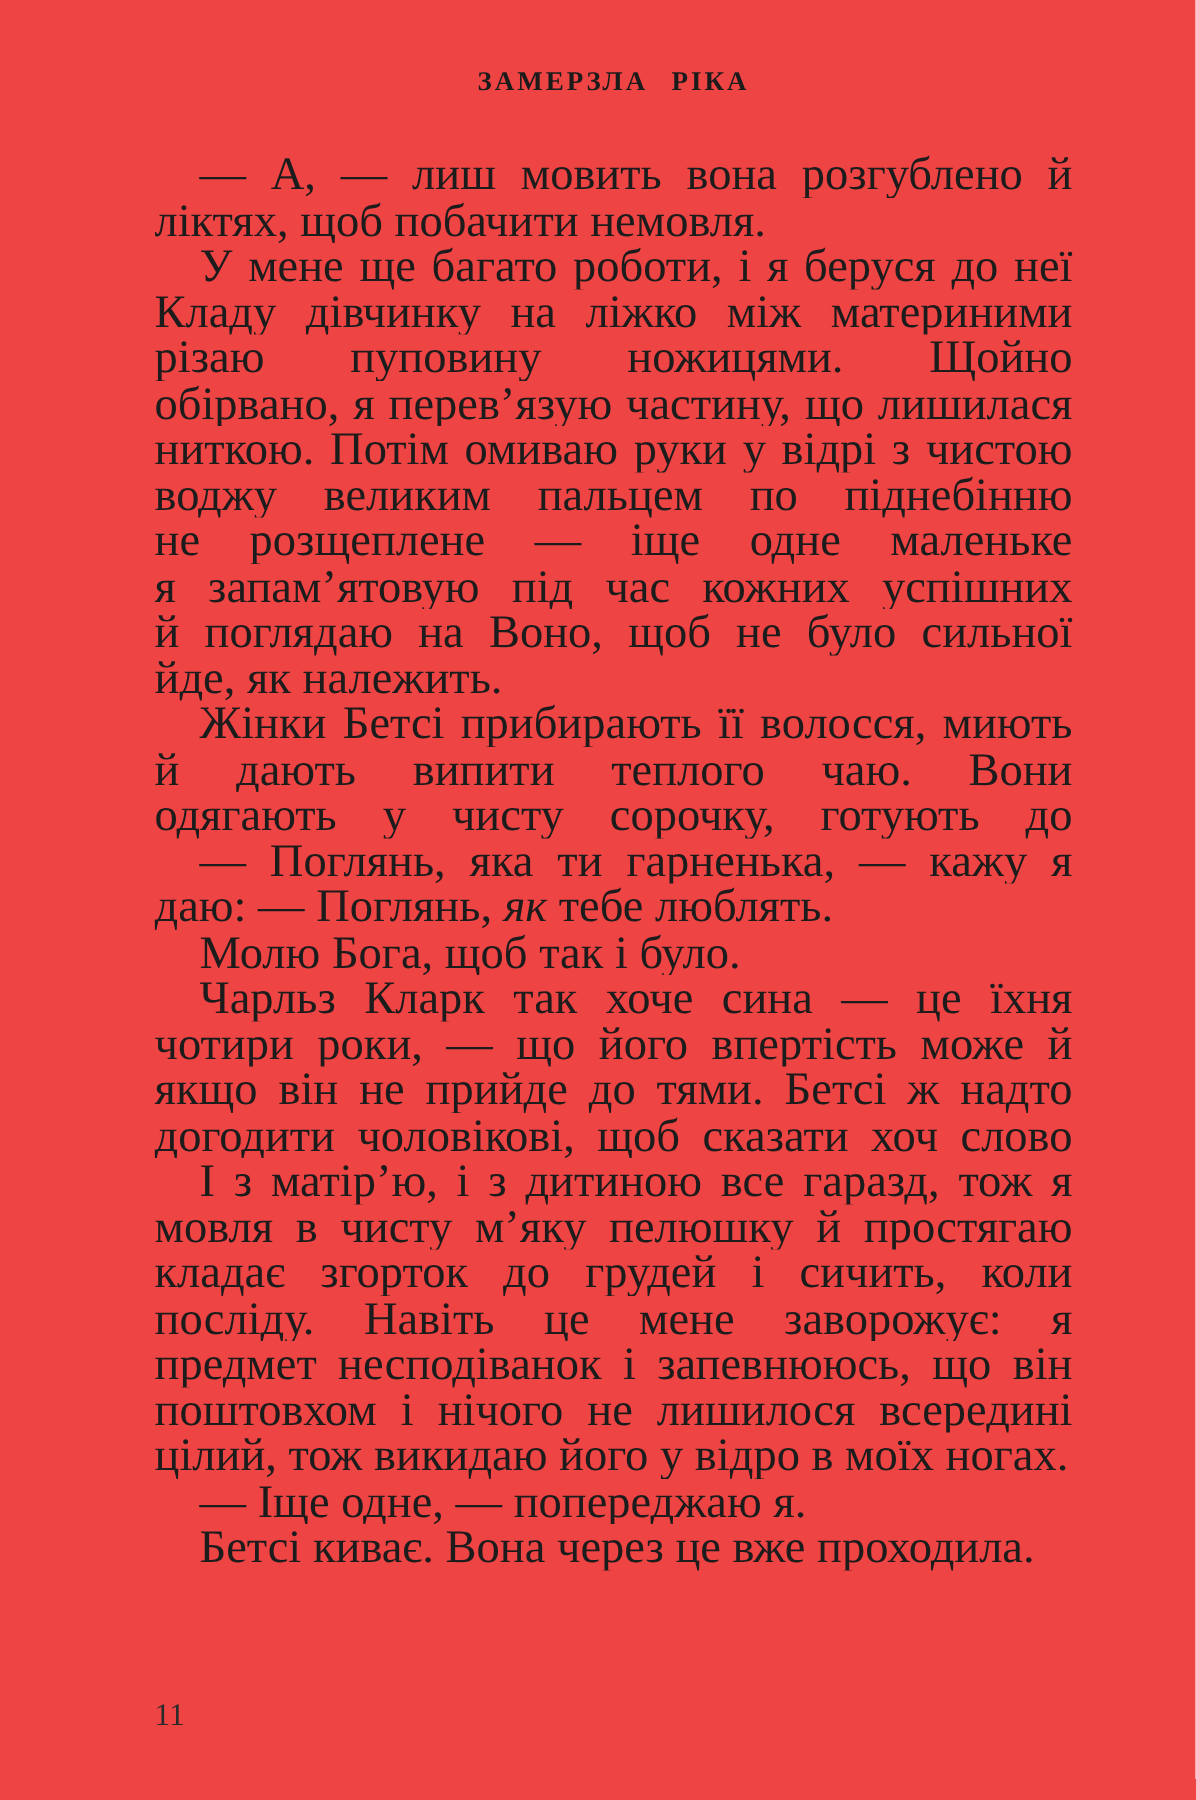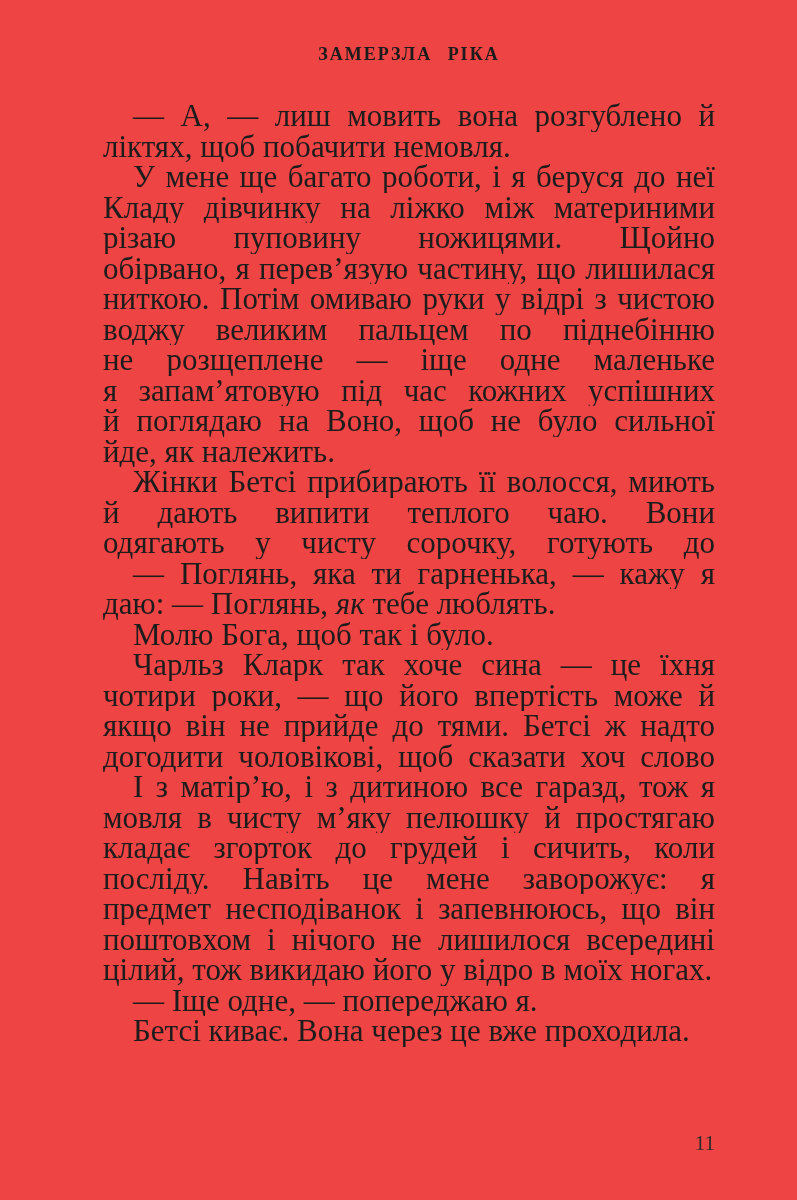--- a/index.html
+++ b/index.html
@@ -48,21 +48,21 @@
   .line.indent {
     text-indent: 30px;
   }
   .line i {
   }
   .page-number {
     position: absolute;
     top: 1131px;
     left: 103px;
     width: 612px;
-    text-align: right;
+    text-align: left;
     font-size: 21px;
     color: #2b2b2b;
   }
 </style>
 </head>
 <body>
 
 <div class="page">
   <div class="running-header">ЗАМЕРЗЛА РІКА</div>
 

